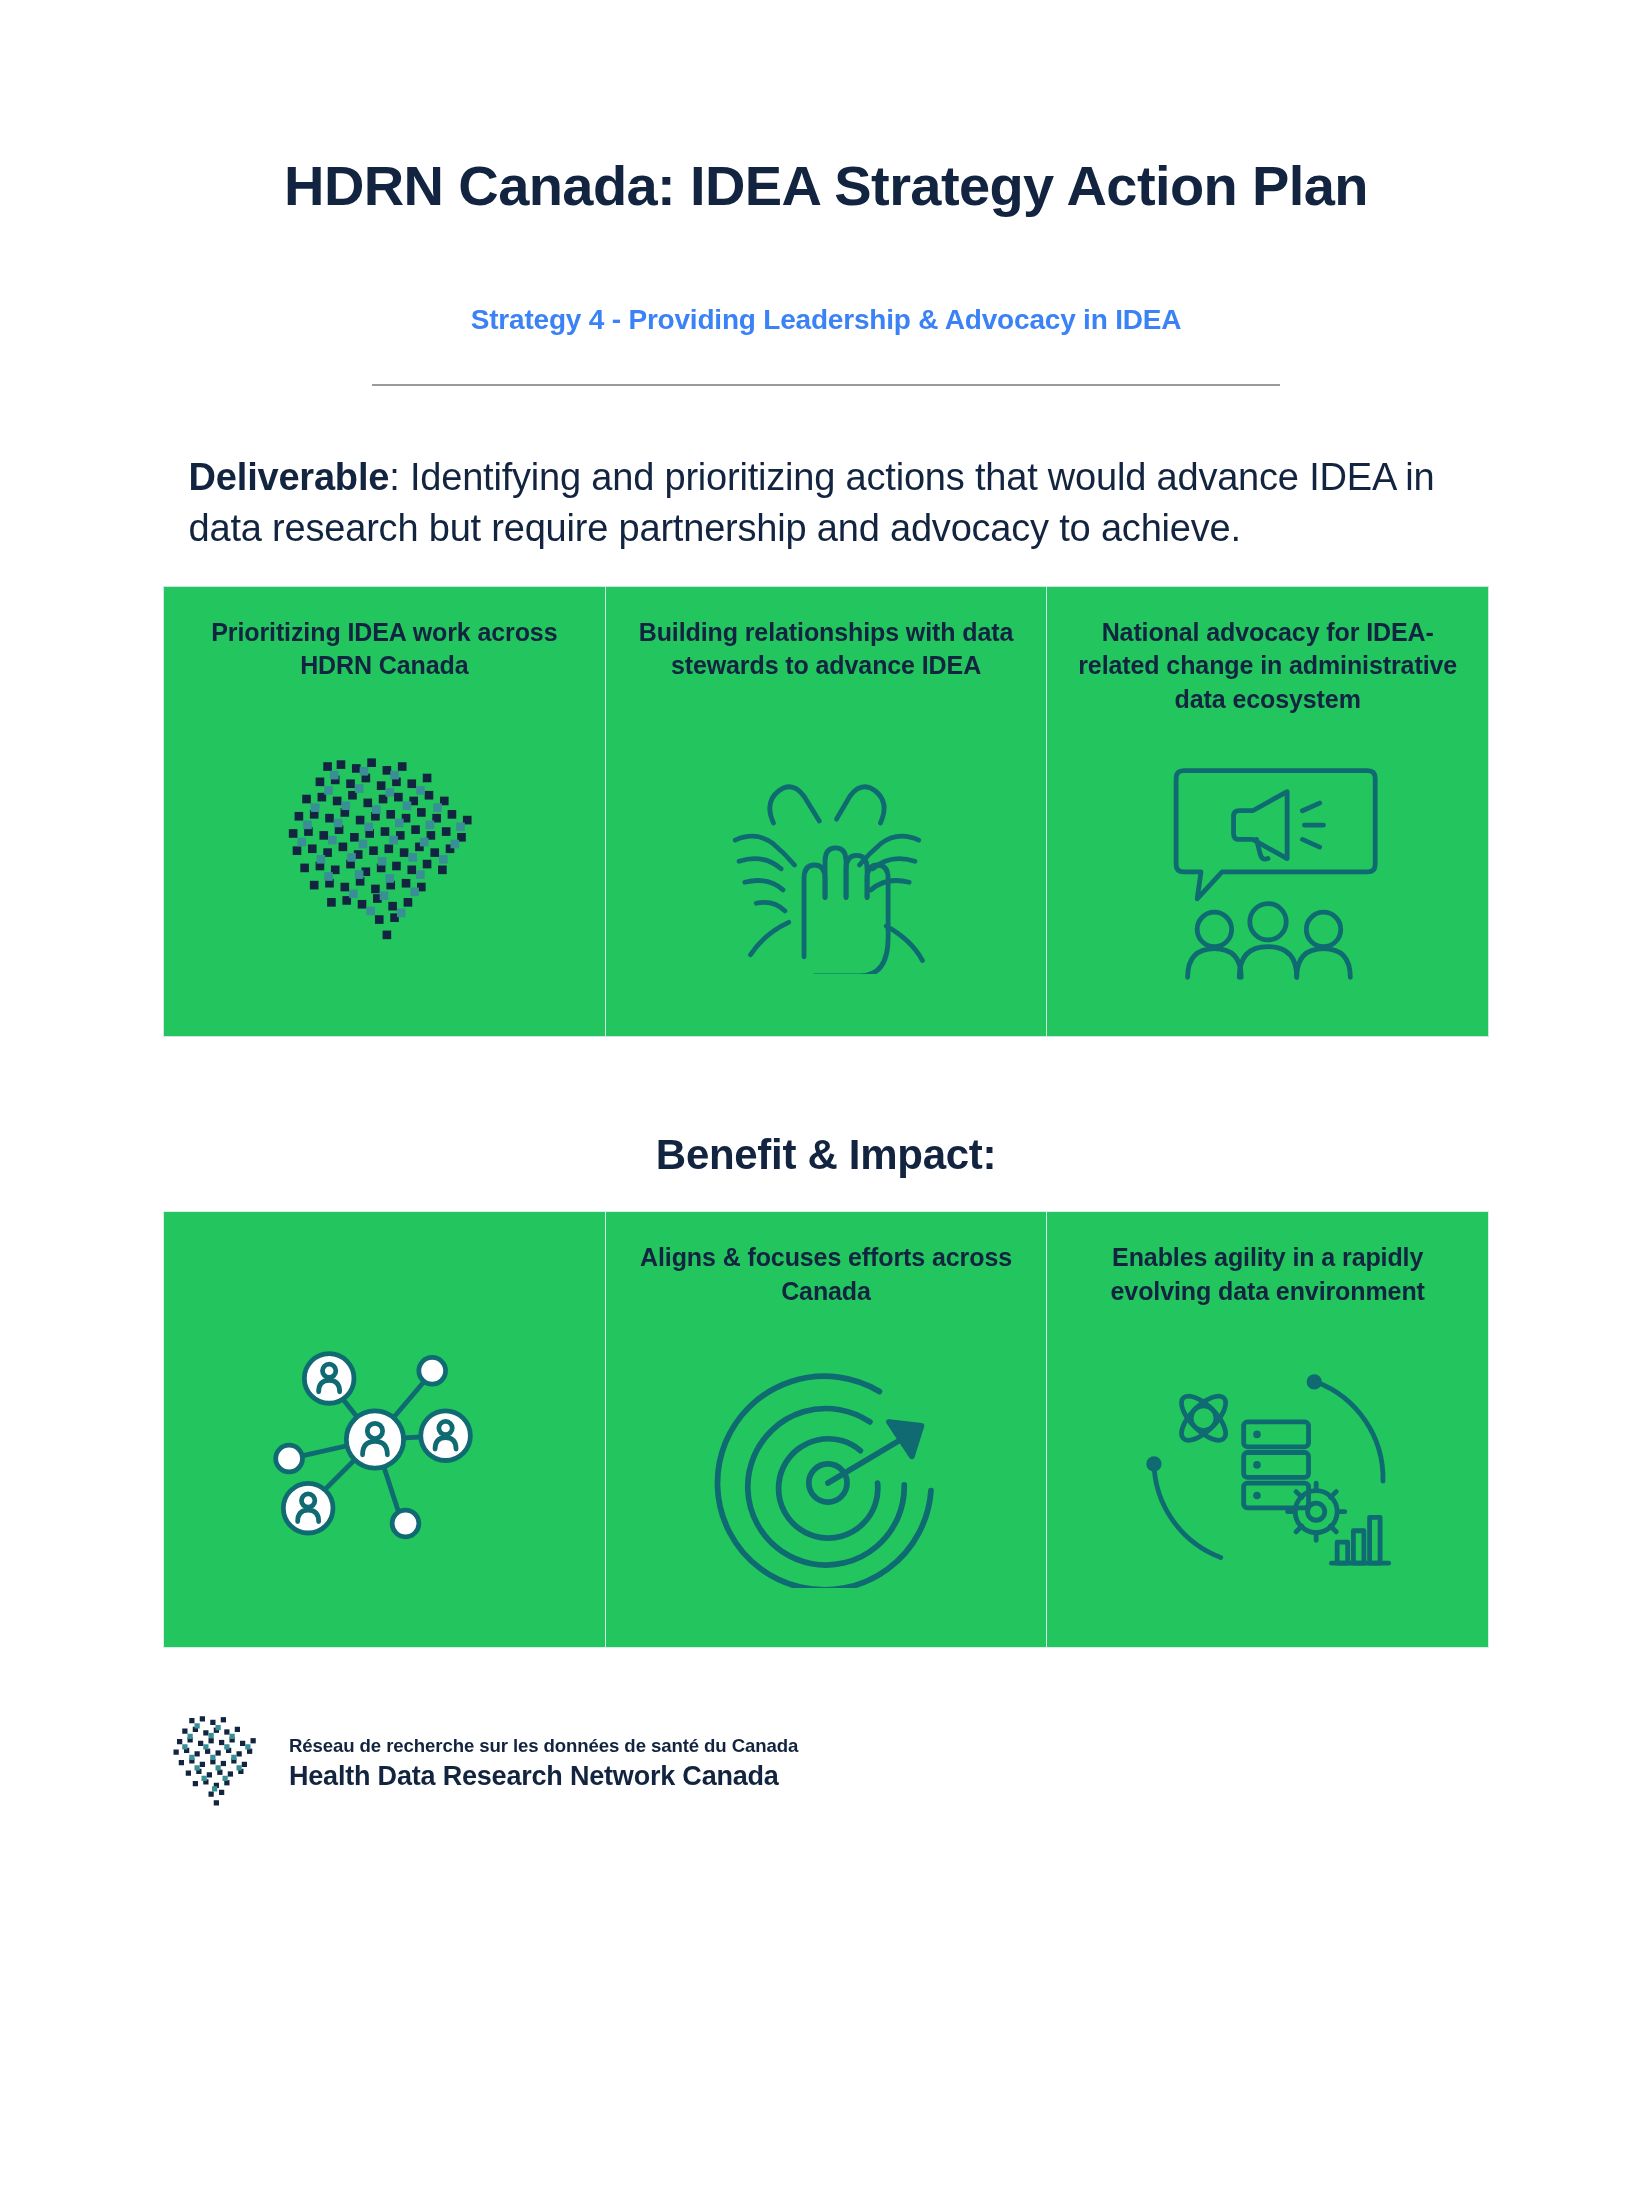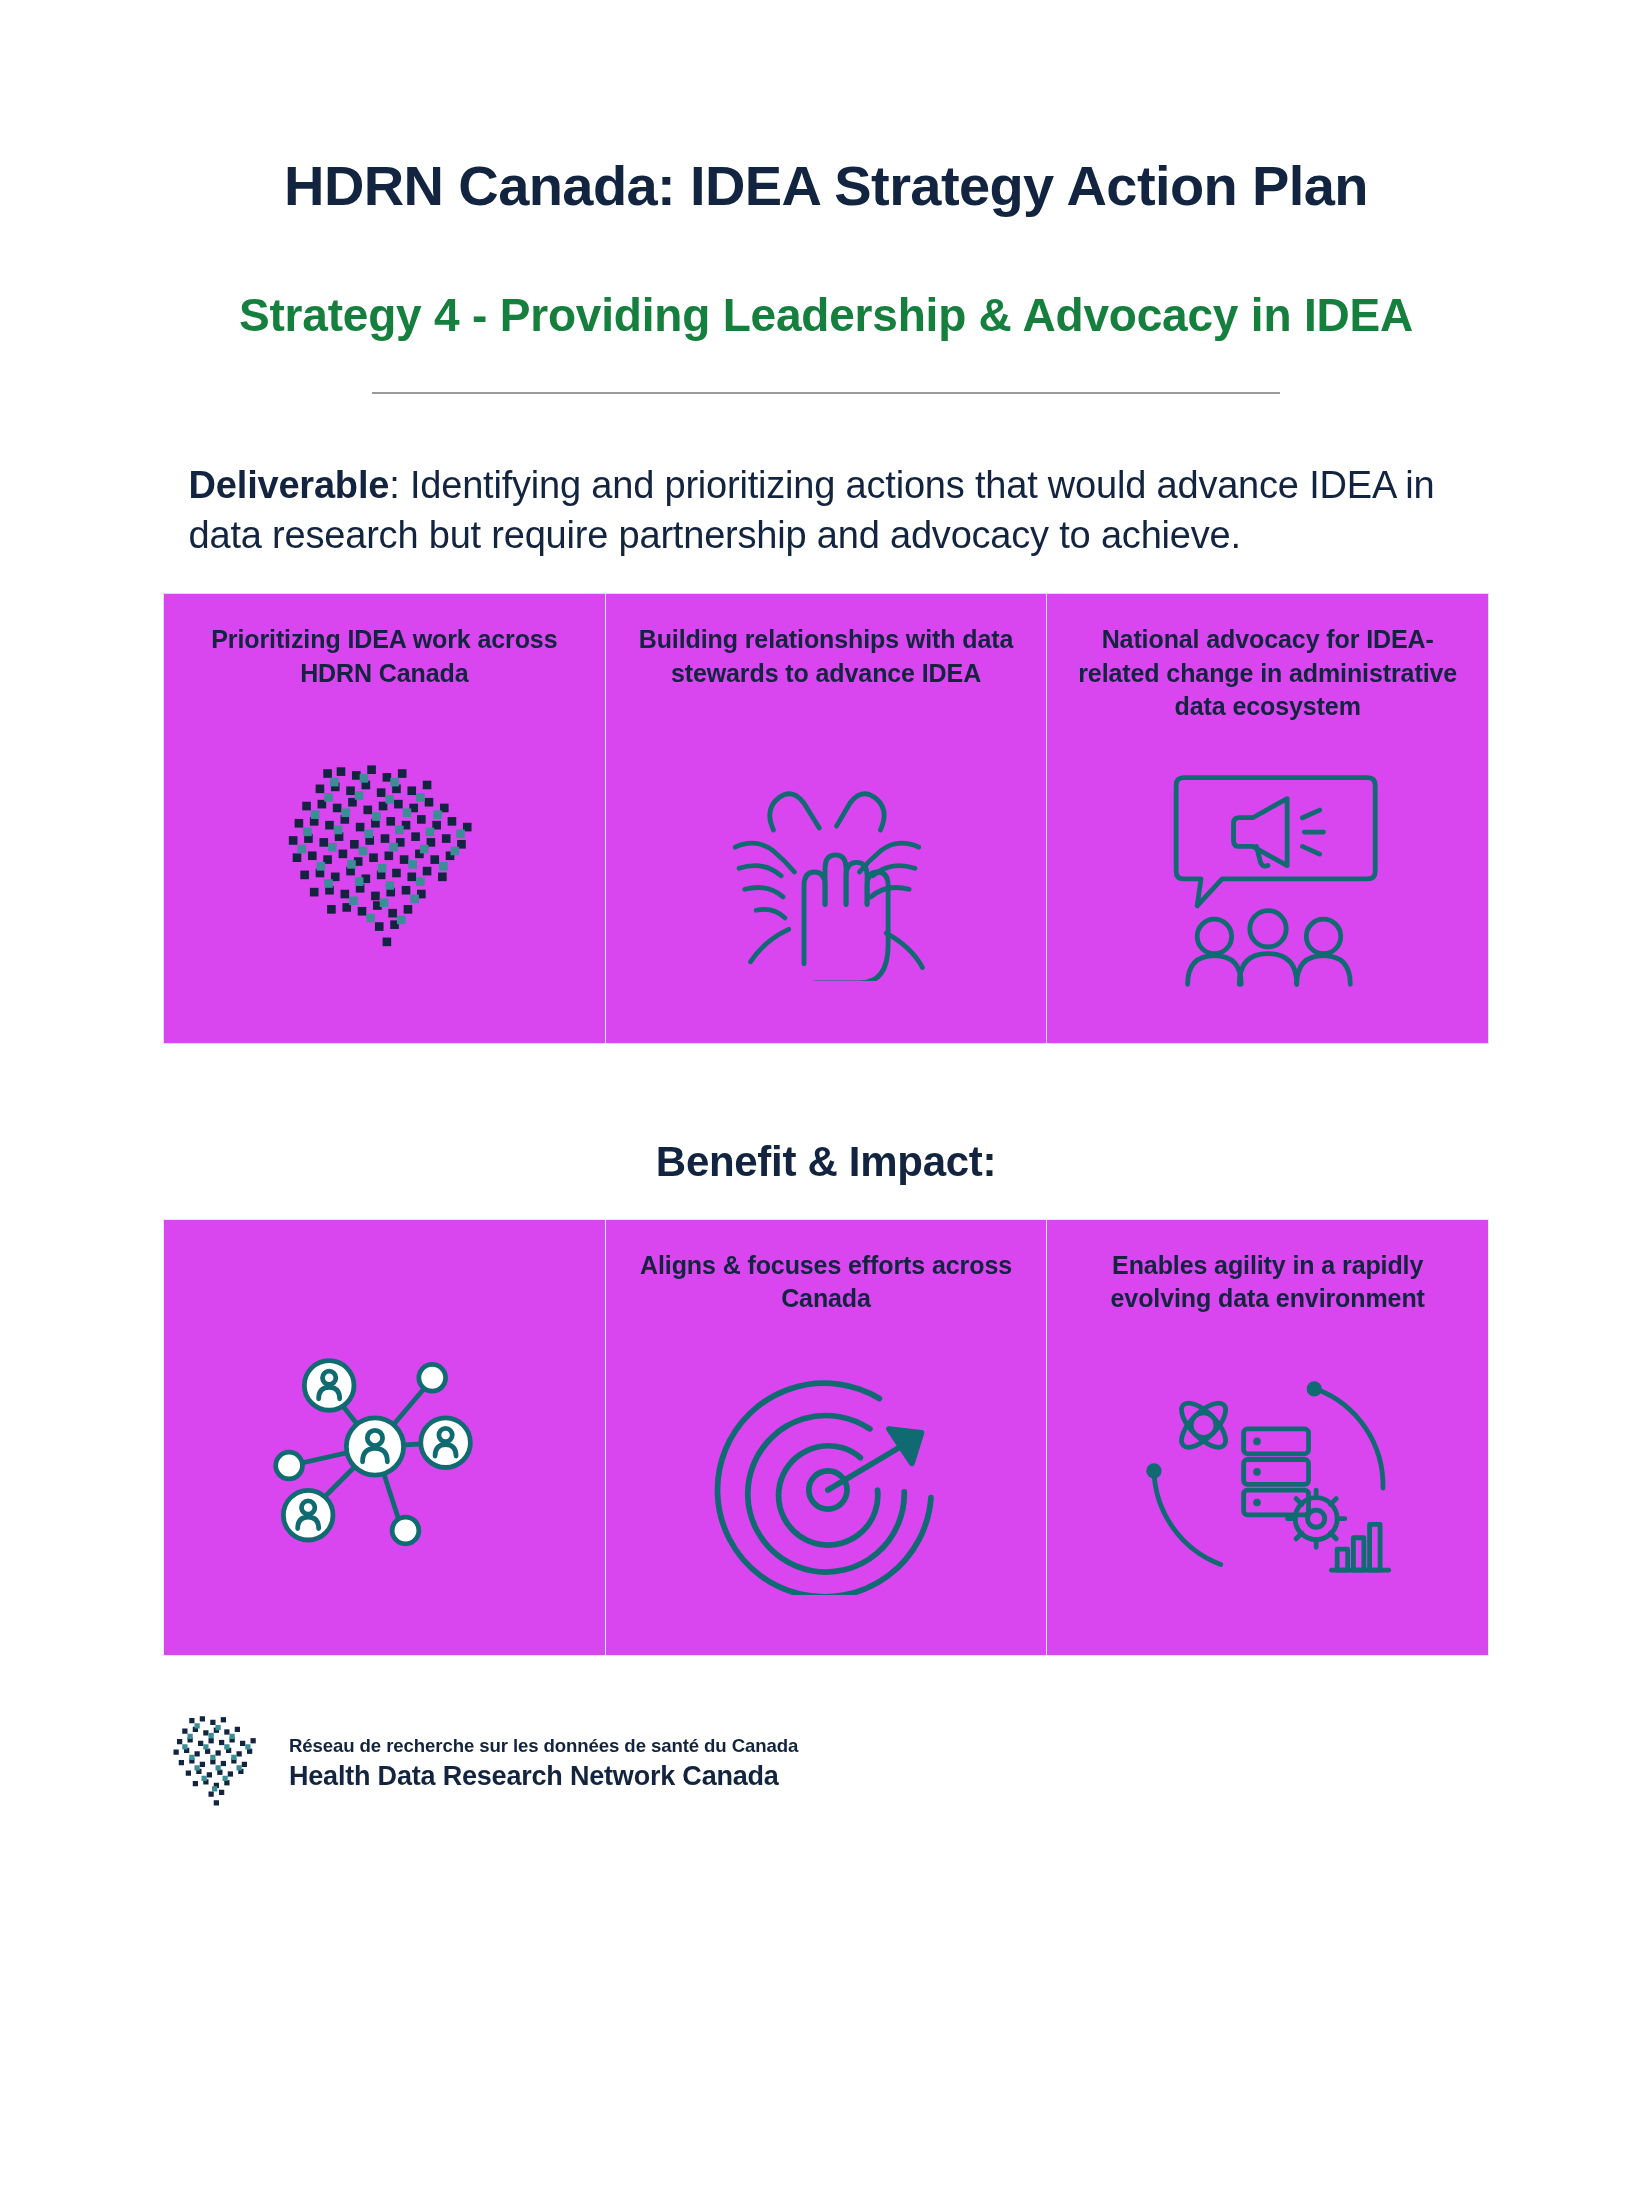--- a/index.html
+++ b/index.html
@@ -27,26 +27,26 @@
     margin: 0;
     padding-top: 155px;
     text-align: center;
     font-size: 56px;
     font-weight: bold;
     letter-spacing: -0.6px;
     color: #12243f;
     line-height: 1.1;
   }
   .sub-title {
-    margin: 0;
+    margin: 17px;
     padding-top: 67px;
     text-align: center;
-    font-size: 46px;
+    font-size: 28px;
     font-weight: bold;
-    color: #15803d;
+    color: #3b82f6;
     line-height: 1.35;
     letter-spacing: -0.2px;
   }
   .divider {
     width: 908px;
     height: 1.9px;
     background: #9a9a9a;
     margin: 46px auto 0 auto;
   }
   .deliverable {
@@ -67,21 +67,21 @@
     letter-spacing: -0.3px;
   }
   .heading-strategy { padding-top: 73px; }
   .heading-benefit  { padding-top: 94px; }
 
   
   .card-row {
     display: flex;
     margin-top: 32.5px;
     border: 1.9px solid #cfe6e8;
-    background: #d946ef;
+    background: #22c55e;
   }
   .card-row.benefit { border-color: #d8efe9; }
   .card {
     flex: 1 1 0;
     box-sizing: border-box;
     padding: 29px 17px 23px 17px;
     display: flex;
     flex-direction: column;
     align-items: center;
     min-width: 0;

